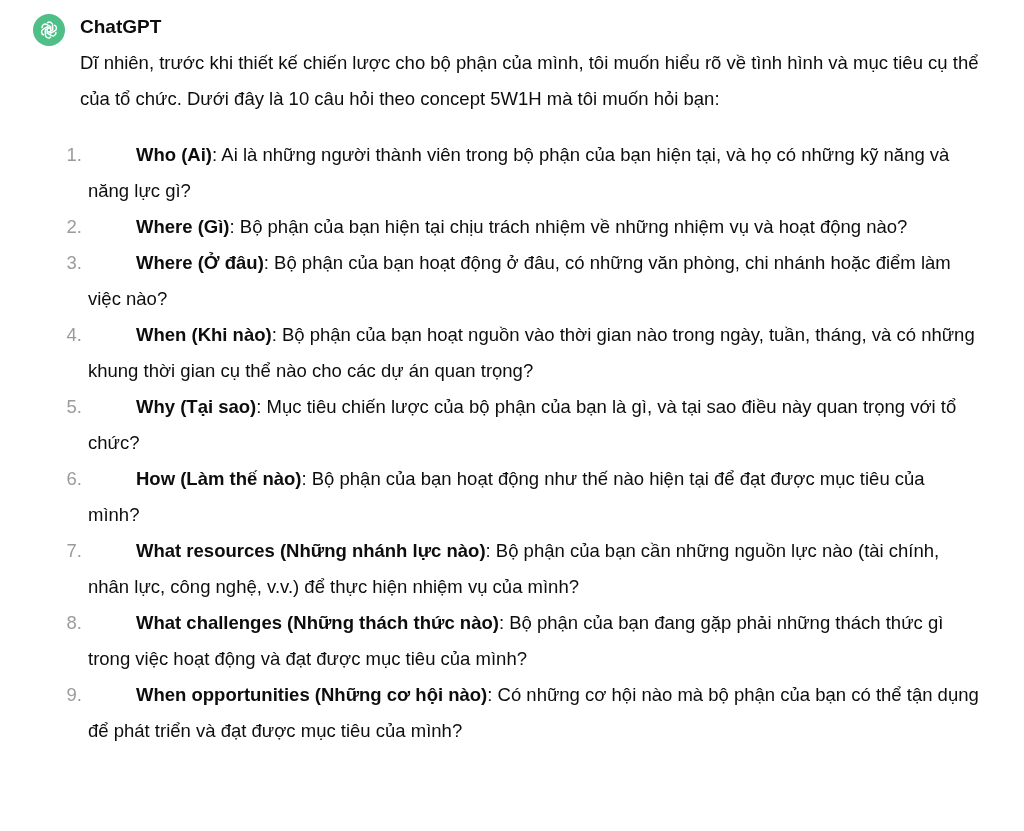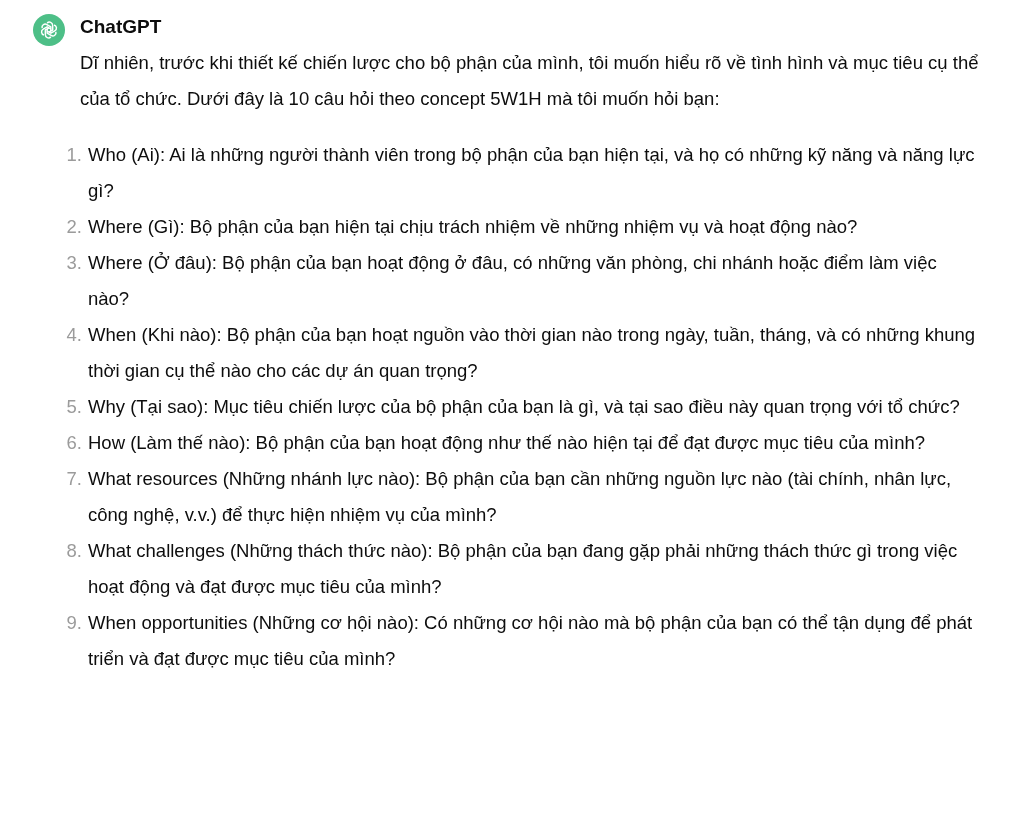--- a/index.html
+++ b/index.html
@@ -72,21 +72,22 @@
     ol.questions li .num {
       position: absolute;
       right: 100%;
       margin-right: -2px;
       top: 0;
       color: #9b9b9b;
       white-space: nowrap;
       text-align: right;
     }
     ol.questions li .label {
-      font-weight: normal;
+      font-weight: bold;
+      margin-left: 48px;
     }
   </style>
 </head>
 <body>
 
 <div class="message">
   <div class="avatar">
     <svg viewBox="0 0 24 24" fill="none" stroke="#ffffff" stroke-width="1.6" stroke-linejoin="round">
       <g transform="translate(12 12)">
         <path d="M-2 -7.5 a3.5 3.5 0 0 1 6 2.5 v5 l-4 2.3"></path>

